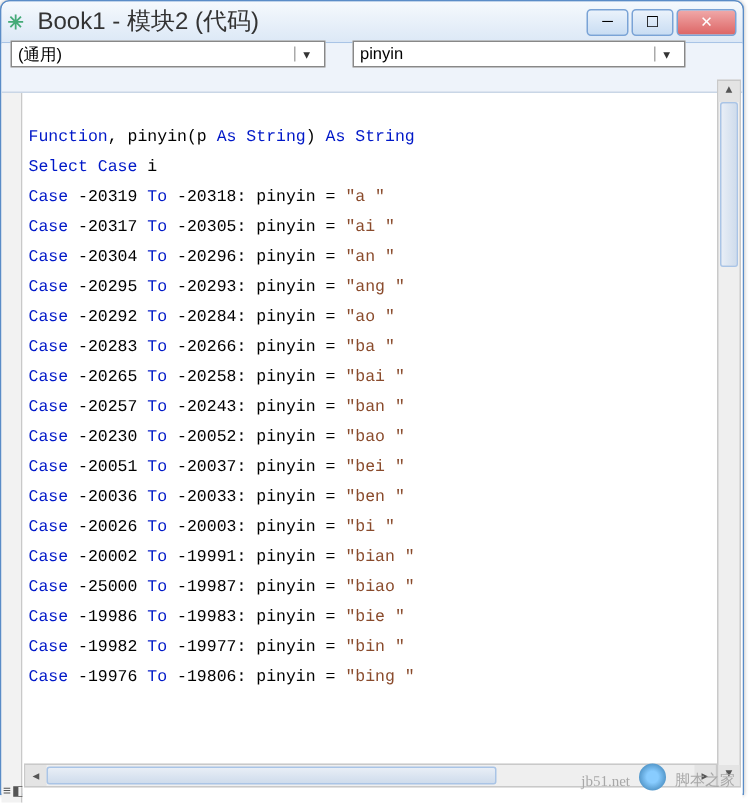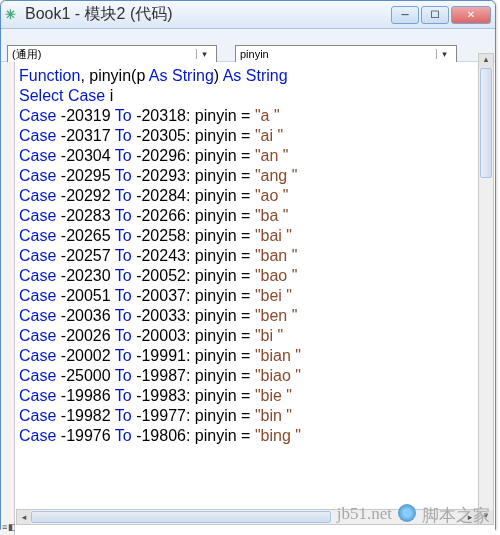--- a/index.html
+++ b/index.html
@@ -4,45 +4,45 @@
 <style>
 *{margin:0;padding:0;box-sizing:border-box}
 body{font-family:"Microsoft YaHei",SimSun,sans-serif;font-size:12px;background:#fff;width:500px;height:535px;overflow:hidden;position:relative}
 .window{width:496px;height:530px;border:1px solid #5a8cc7;border-radius:6px 6px 0 0;box-shadow:0 0 3px rgba(0,0,0,0.3);position:relative;background:#fff}
 .titlebar{height:28px;background:linear-gradient(#f5f9fd,#dce8f6);border-bottom:1px solid #a9c4e6;border-radius:6px 6px 0 0;display:flex;align-items:center;padding:0 4px}
 .ticon{width:16px;height:16px;margin-right:4px;display:inline-block;font-size:13px;color:#4a7;font-weight:bold}
 .title{flex:1;color:#333;font-size:16px}
 .wbtns{display:flex;gap:2px}
 .wbtn{width:28px;height:18px;border:1px solid #7aa3d6;border-radius:3px;background:linear-gradient(#eaf2fb,#c9ddf3);font-size:10px;display:flex;align-items:center;justify-content:center;cursor:pointer}
 .wbtn.close{background:linear-gradient(#f0a8a8,#d66);color:#fff;width:40px}
-.toolbar{height:24px;background:#eef3fa;border-bottom:1px solid #c9d6e6;display:flex;align-items:flex-start;padding:16px 6px;gap:18px}
+.toolbar{height:24px;background:#eef3fa;border-bottom:1px solid #c9d6e6;display:flex;align-items:flex-end;padding:16px 6px;gap:18px}
 .combo{height:18px;border:1px solid #888;background:#fff;display:flex;align-items:center;padding:0 4px;font-size:11px}
 .combo1{width:210px}
 .combo2{width:222px}
 .combo .txt{flex:1}
 .combo .arr{width:16px;text-align:center;border-left:1px solid #aaa;font-size:9px;color:#333}
 .codewrap{display:flex;height:474px}
 .gutter{width:14px;background:#f2f2f2;border-right:1px solid #c9c9c9;position:relative}
 .gleft{position:absolute;bottom:4px;left:1px;font-size:9px;color:#555}
 .gright{position:absolute;bottom:4px;left:7px;font-size:9px;color:#555}
-.code{flex:1;background:#fff;padding:4px 6px 4px 4px;font-family:Liberation Sans, sans-serif;font-size:16px;line-height:20px;overflow:hidden;position:relative}
+.code{flex:1;background:#fff;padding:20px 6px 4px 4px;font-family:Liberation Mono, monospace;font-size:11px;line-height:20px;overflow:hidden;position:relative}
 .line{white-space:pre;color:#000}
 .kw{color:#0018c8}
 .str{color:#8a4b2c}
 .sbv{position:absolute;right:1px;top:52px;bottom:4px;width:16px;background:#efefef;border:1px solid #c9c9c9}
 .sbv .thumb{position:absolute;top:14px;left:1px;right:1px;height:110px;background:linear-gradient(90deg,#e8eef6,#cfdcec);border:1px solid #a9c4e6;border-radius:2px}
 .sbv .ar{position:absolute;left:0;right:0;height:14px;font-size:9px;text-align:center;color:#555;background:#e4e4e4}
 .sbv .up{top:0}
 .sbv .dn{bottom:0}
 .sbh{position:absolute;left:15px;right:17px;bottom:4px;height:16px;background:#efefef;border:1px solid #c9c9c9}
 .sbh .thumb{position:absolute;left:14px;top:1px;bottom:1px;width:300px;background:linear-gradient(#e8eef6,#cfdcec);border:1px solid #a9c4e6;border-radius:2px}
 .sbh .ar{position:absolute;top:0;bottom:0;width:14px;font-size:9px;display:flex;align-items:center;justify-content:center;color:#555;background:#e4e4e4}
 .sbh .lf{left:0}
 .sbh .rt{right:0}
-.watermark{position:absolute;right:10px;bottom:8px;font-size:17px;color:#a8a8a8;display:flex;align-items:flex-start;gap:6px;font-family:"Microsoft YaHei"}
+.watermark{position:absolute;right:10px;bottom:8px;font-size:10px;color:#a8a8a8;display:flex;align-items:flex-end;gap:6px;font-family:"Microsoft YaHei"}
 .watermark .logo{width:18px;height:18px;border-radius:50%;background:radial-gradient(circle,#8cf 30%,#59c 70%);display:inline-block}
 </style>
 </head>
 <body>
 
 <div class="window">
   <div class="titlebar">
     <span class="ticon">✳</span>
     <span class="title">Book1 - 模块2 (代码)</span>
     <div class="wbtns">

